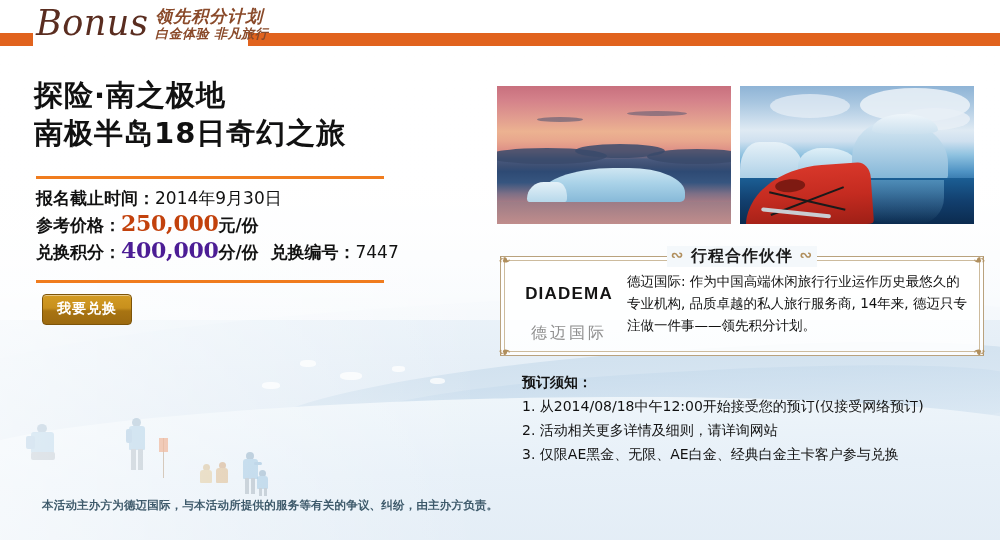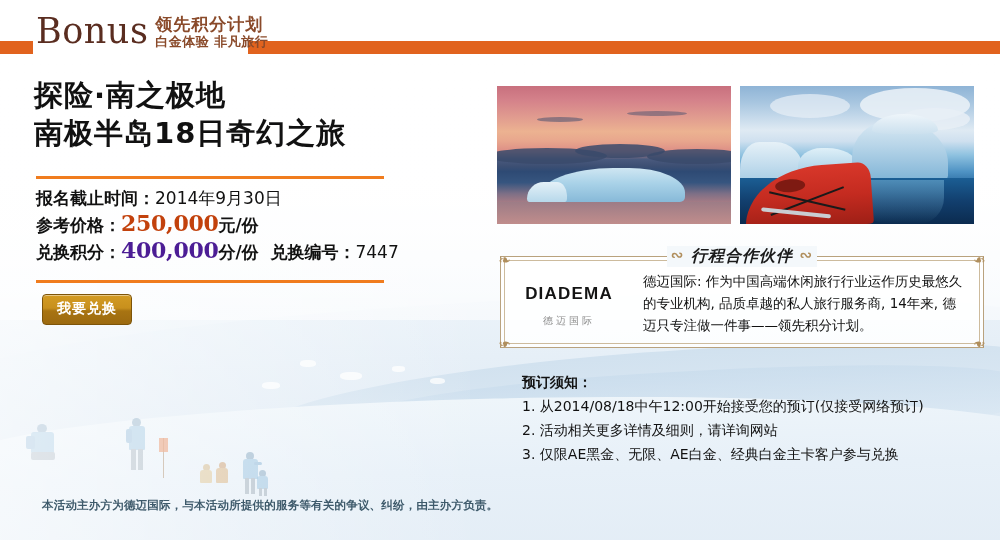--- a/index.html
+++ b/index.html
@@ -57,21 +57,21 @@
   .fig { position:absolute; opacity:.55; }
   .fig .body { position:absolute; background:#7fb4d8; border-radius:3px 3px 1px 1px; }
   .fig .legs { position:absolute; background:#8a9aa8; }
   .fig .head { position:absolute; background:#6a93b2; border-radius:50%; }
   .fig .pack { position:absolute; background:#6ea3cc; border-radius:2px; }
   .flagpole { position:absolute; width:1px; background:#b9a38c; }
   .flagcloth { position:absolute; background:#e58b5e; opacity:.75; }
   .ice-chunk { position:absolute; background:#ffffff; opacity:.75; border-radius:40%; }
 
   
-  #header { position:absolute; left:0; top:8px; width:894px; height:58px; z-index:6; }
+  #header { position:absolute; left:0; top:0; width:894px; height:58px; z-index:6;font-style:italic; }
   .header-bar {
     position:absolute; left:0; top:33px; width:1000px; height:13px;
     background:#e1631e;
   }
   .header-bar-gap {
     position:absolute; left:33px; top:30px; width:215px; height:20px;
     background:#ffffff;
   }
   .logo-wrap { position:absolute; left:36px; top:2px; display:flex; align-items:flex-end; }
   .logo-bonus {
@@ -199,40 +199,40 @@
   
   #partner { position:absolute; left:500px; top:256px; width:484px; z-index:5; }
   .partner-frame {
     position:relative; border:1px solid #b9a27e; background:rgba(255,255,255,.88);
     padding:13px 14px 11px 14px; min-height:74px;
   }
   .partner-frame:before {
     content:""; position:absolute; inset:3px; border:1px solid #cdbb9d; pointer-events:none;
   }
   .partner-title {
-    position:absolute; left:0; right:0; top:-11px; text-align:center;font-style:italic;
+    position:absolute; left:0; right:0; top:-11px; text-align:center;
   }
   .partner-title .tbg {
     display:inline-block; background:#f4f8fb; padding:0 4px;
     font-size:16px; font-weight:bold; color:#1a1a1a; letter-spacing:1px;
   }
   .swirl { display:inline-block; color:#b08e5c; font-size:15px; vertical-align:1px; }
   .corner { position:absolute; width:15px; height:15px; color:#b08e5c; font-size:15px; line-height:15px; }
   .c-tl { left:-3px; top:-4px; }
   .c-tr { right:-3px; top:-4px; transform:scaleX(-1); }
   .c-bl { left:-3px; bottom:-4px; transform:scaleY(-1); }
   .c-br { right:-3px; bottom:-4px; transform:scale(-1,-1); }
-  .partner-body { display:flex; align-items:flex-start; gap:20px; }
+  .partner-body { display:flex; align-items:flex-start; gap:4px; }
   .partner-logo { width:108px; flex:0 0 108px; padding-top:14px; text-align:center; }
   .partner-logo .brand {
     font-size:17px; font-weight:bold; letter-spacing:1.2px; color:#141414;
     font-family:"Liberation Sans",sans-serif;
   }
   .partner-logo .brand-cn {
-    font-size:10px; color:#8e8e8e; letter-spacing:3px; margin-top:10px;
+    font-size:16px; color:#8e8e8e; letter-spacing:3px; margin-top:19px;
   }
   .partner-desc { flex:1; font-size:13.5px; line-height:22px; color:#111; }
 
   
   #notice { position:absolute; left:498px; top:370px; width:490px; z-index:5;margin-left:24px; }
   .notice-title { font-size:14px; font-weight:bold; color:#111; line-height:24px; }
   .notice-item { font-size:14px; color:#111; line-height:24px; }
 
   
   #footer { position:absolute; left:0; top:498px; width:1000px; z-index:5; }

